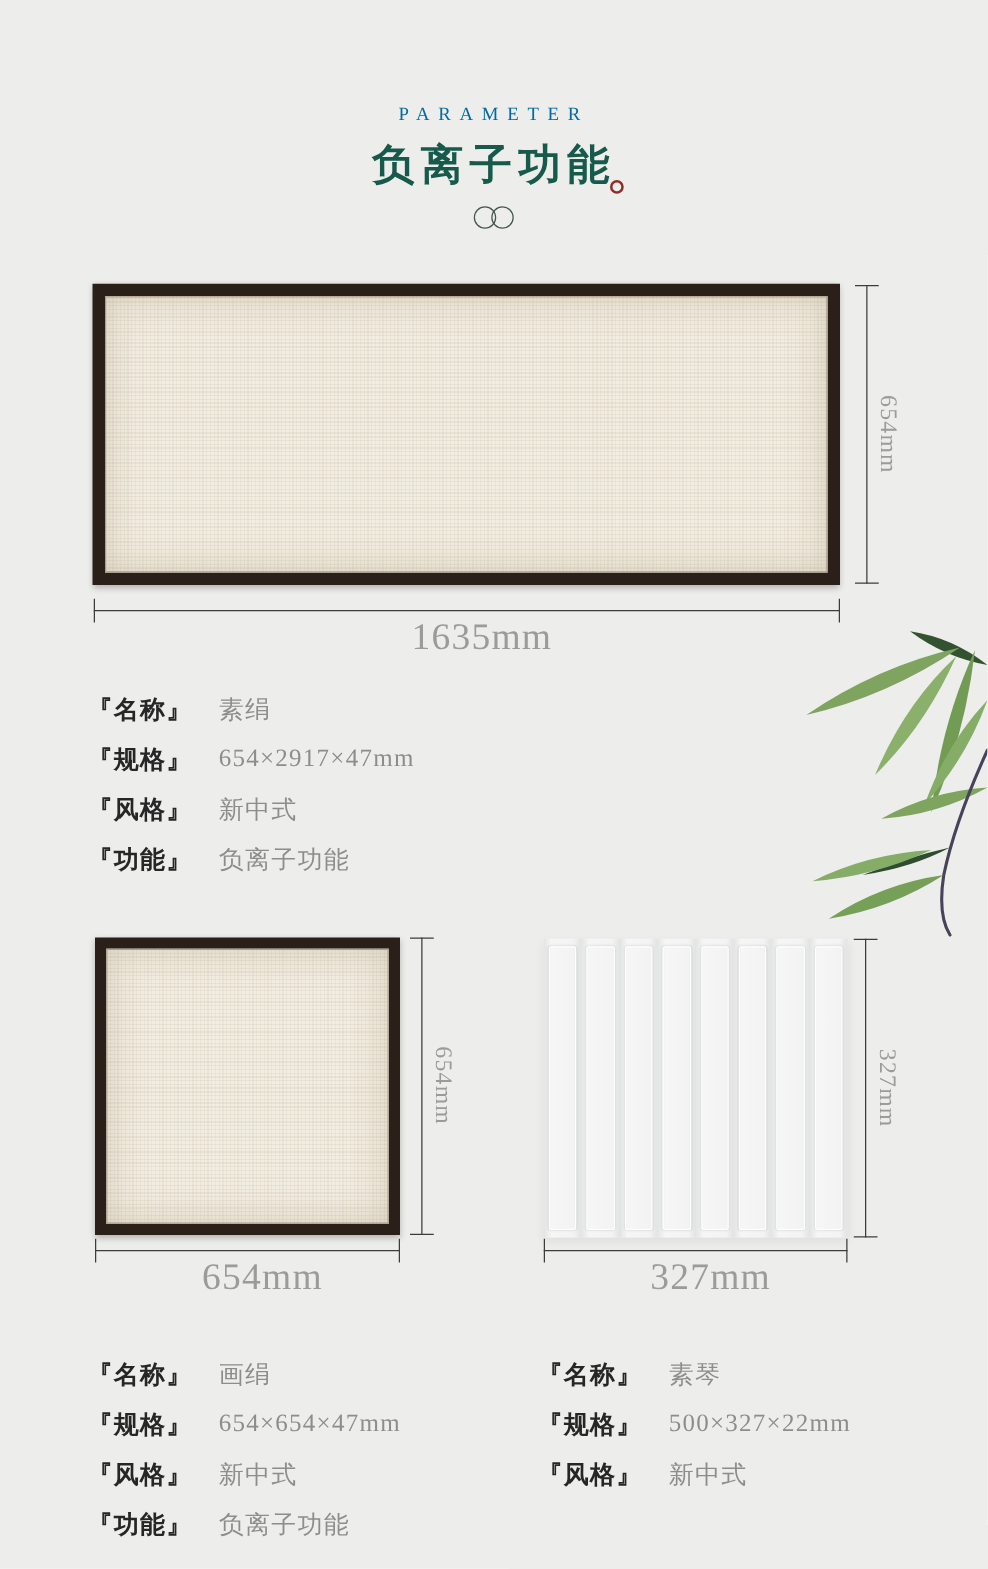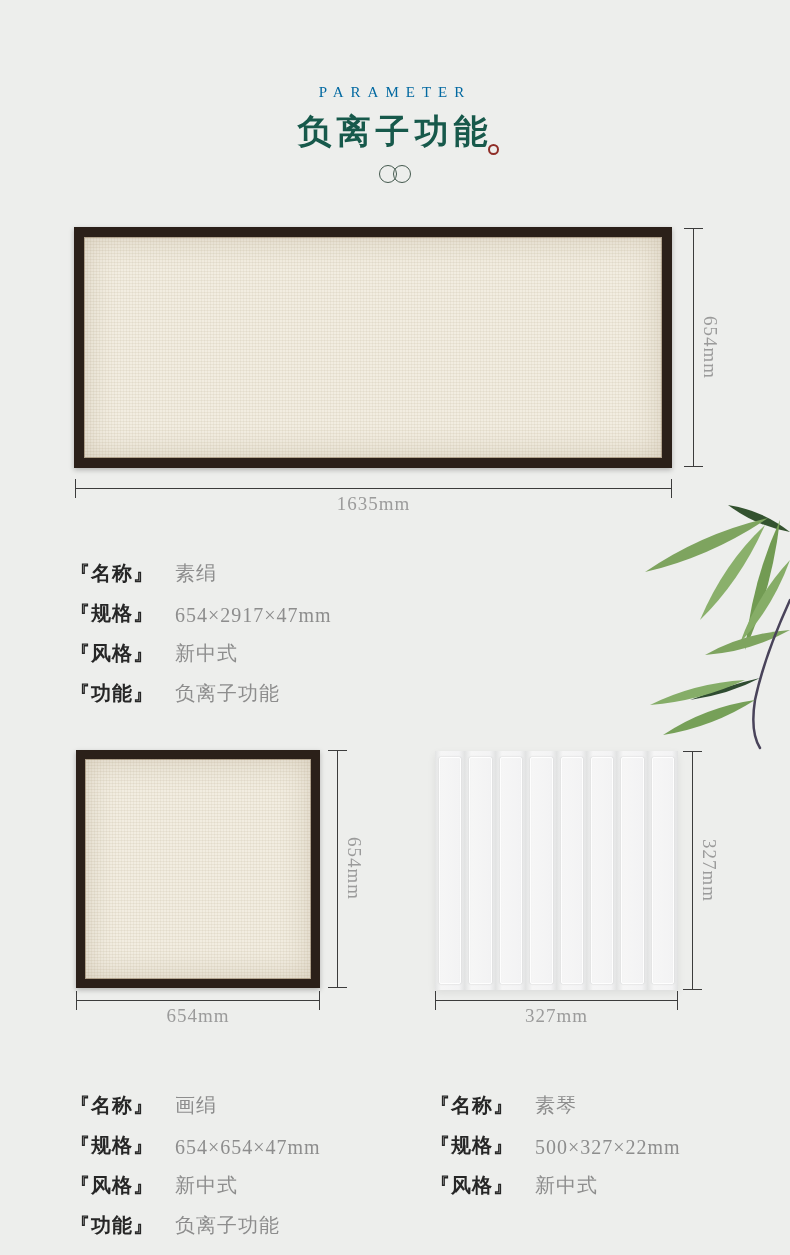--- a/index.html
+++ b/index.html
@@ -37,39 +37,39 @@
        background:linear-gradient(90deg,#e3e4e4 0%,#f6f6f6 20%,#f3f3f4 80%,#e1e2e2 100%);}
   .rib::after{content:"";position:absolute;left:4px;right:4px;top:6px;bottom:6px;
        border:1px solid rgba(255,255,255,0.9);border-radius:2px;
        box-shadow:0 0 2px rgba(185,187,187,0.7);}
   
   .dim-h{position:absolute;height:48px;}
   .dim-h .line{position:absolute;left:0;right:0;top:9px;height:1px;background:#3c3c3c;}
   .dim-h .tick{position:absolute;top:0;width:1px;height:19px;background:#3c3c3c;}
   .dim-h .tick.left{left:0;}
   .dim-h .tick.right{right:0;}
-  .dim-h .dim-label{position:absolute;left:0;top:14px;width:100%;text-align:center;
-       font-size:19px;color:#9b9b9b;letter-spacing:1px;}
+  .dim-h .dim-label{position:absolute;left:12px;top:14px;width:100%;text-align:center;
+       font-size:30px;color:#9b9b9b;letter-spacing:1px;}
   .dim-v{position:absolute;width:44px;}
   .dim-v .line{position:absolute;top:0;bottom:0;left:9px;width:1px;background:#3c3c3c;}
   .dim-v .tick{position:absolute;left:0;width:19px;height:1px;background:#3c3c3c;}
   .dim-v .tick.top{top:0;}
   .dim-v .tick.bottom{bottom:0;}
   .dim-v .dim-label{position:absolute;left:15px;top:0;height:100%;
        writing-mode:vertical-rl;text-align:center;
        font-size:19px;color:#9b9b9b;letter-spacing:1px;}
   #dim-large-v{left:684px;top:228px;height:239px;}
   #dim-large-h{left:75px;top:479px;width:597px;}
   #dim-square-v{left:328px;top:750px;height:238px;}
   #dim-square-h{left:76px;top:991px;width:244px;}
   #dim-rib-v{left:683px;top:751px;height:239px;}
   #dim-rib-h{left:435px;top:991px;width:243px;}
   
   .specs{position:absolute;}
-  .spec-row{height:40px;display:flex;align-items:flex-end;white-space:nowrap;}
+  .spec-row{height:40px;display:flex;align-items:center;white-space:nowrap;}
   .spec-label{font-size:20px;font-weight:bold;color:#262626;letter-spacing:1px;}
   .spec-value{font-size:20px;color:#8d8d8d;margin-left:21px;letter-spacing:1px;}
   #specs-1{left:70px;top:547px;}
   #specs-2{left:70px;top:1079px;}
   #specs-3{left:430px;top:1079px;}
   
   .bamboo{position:absolute;right:0;top:497px;width:162px;height:255px;pointer-events:none;}
 </style>
 </head>
 <body>

